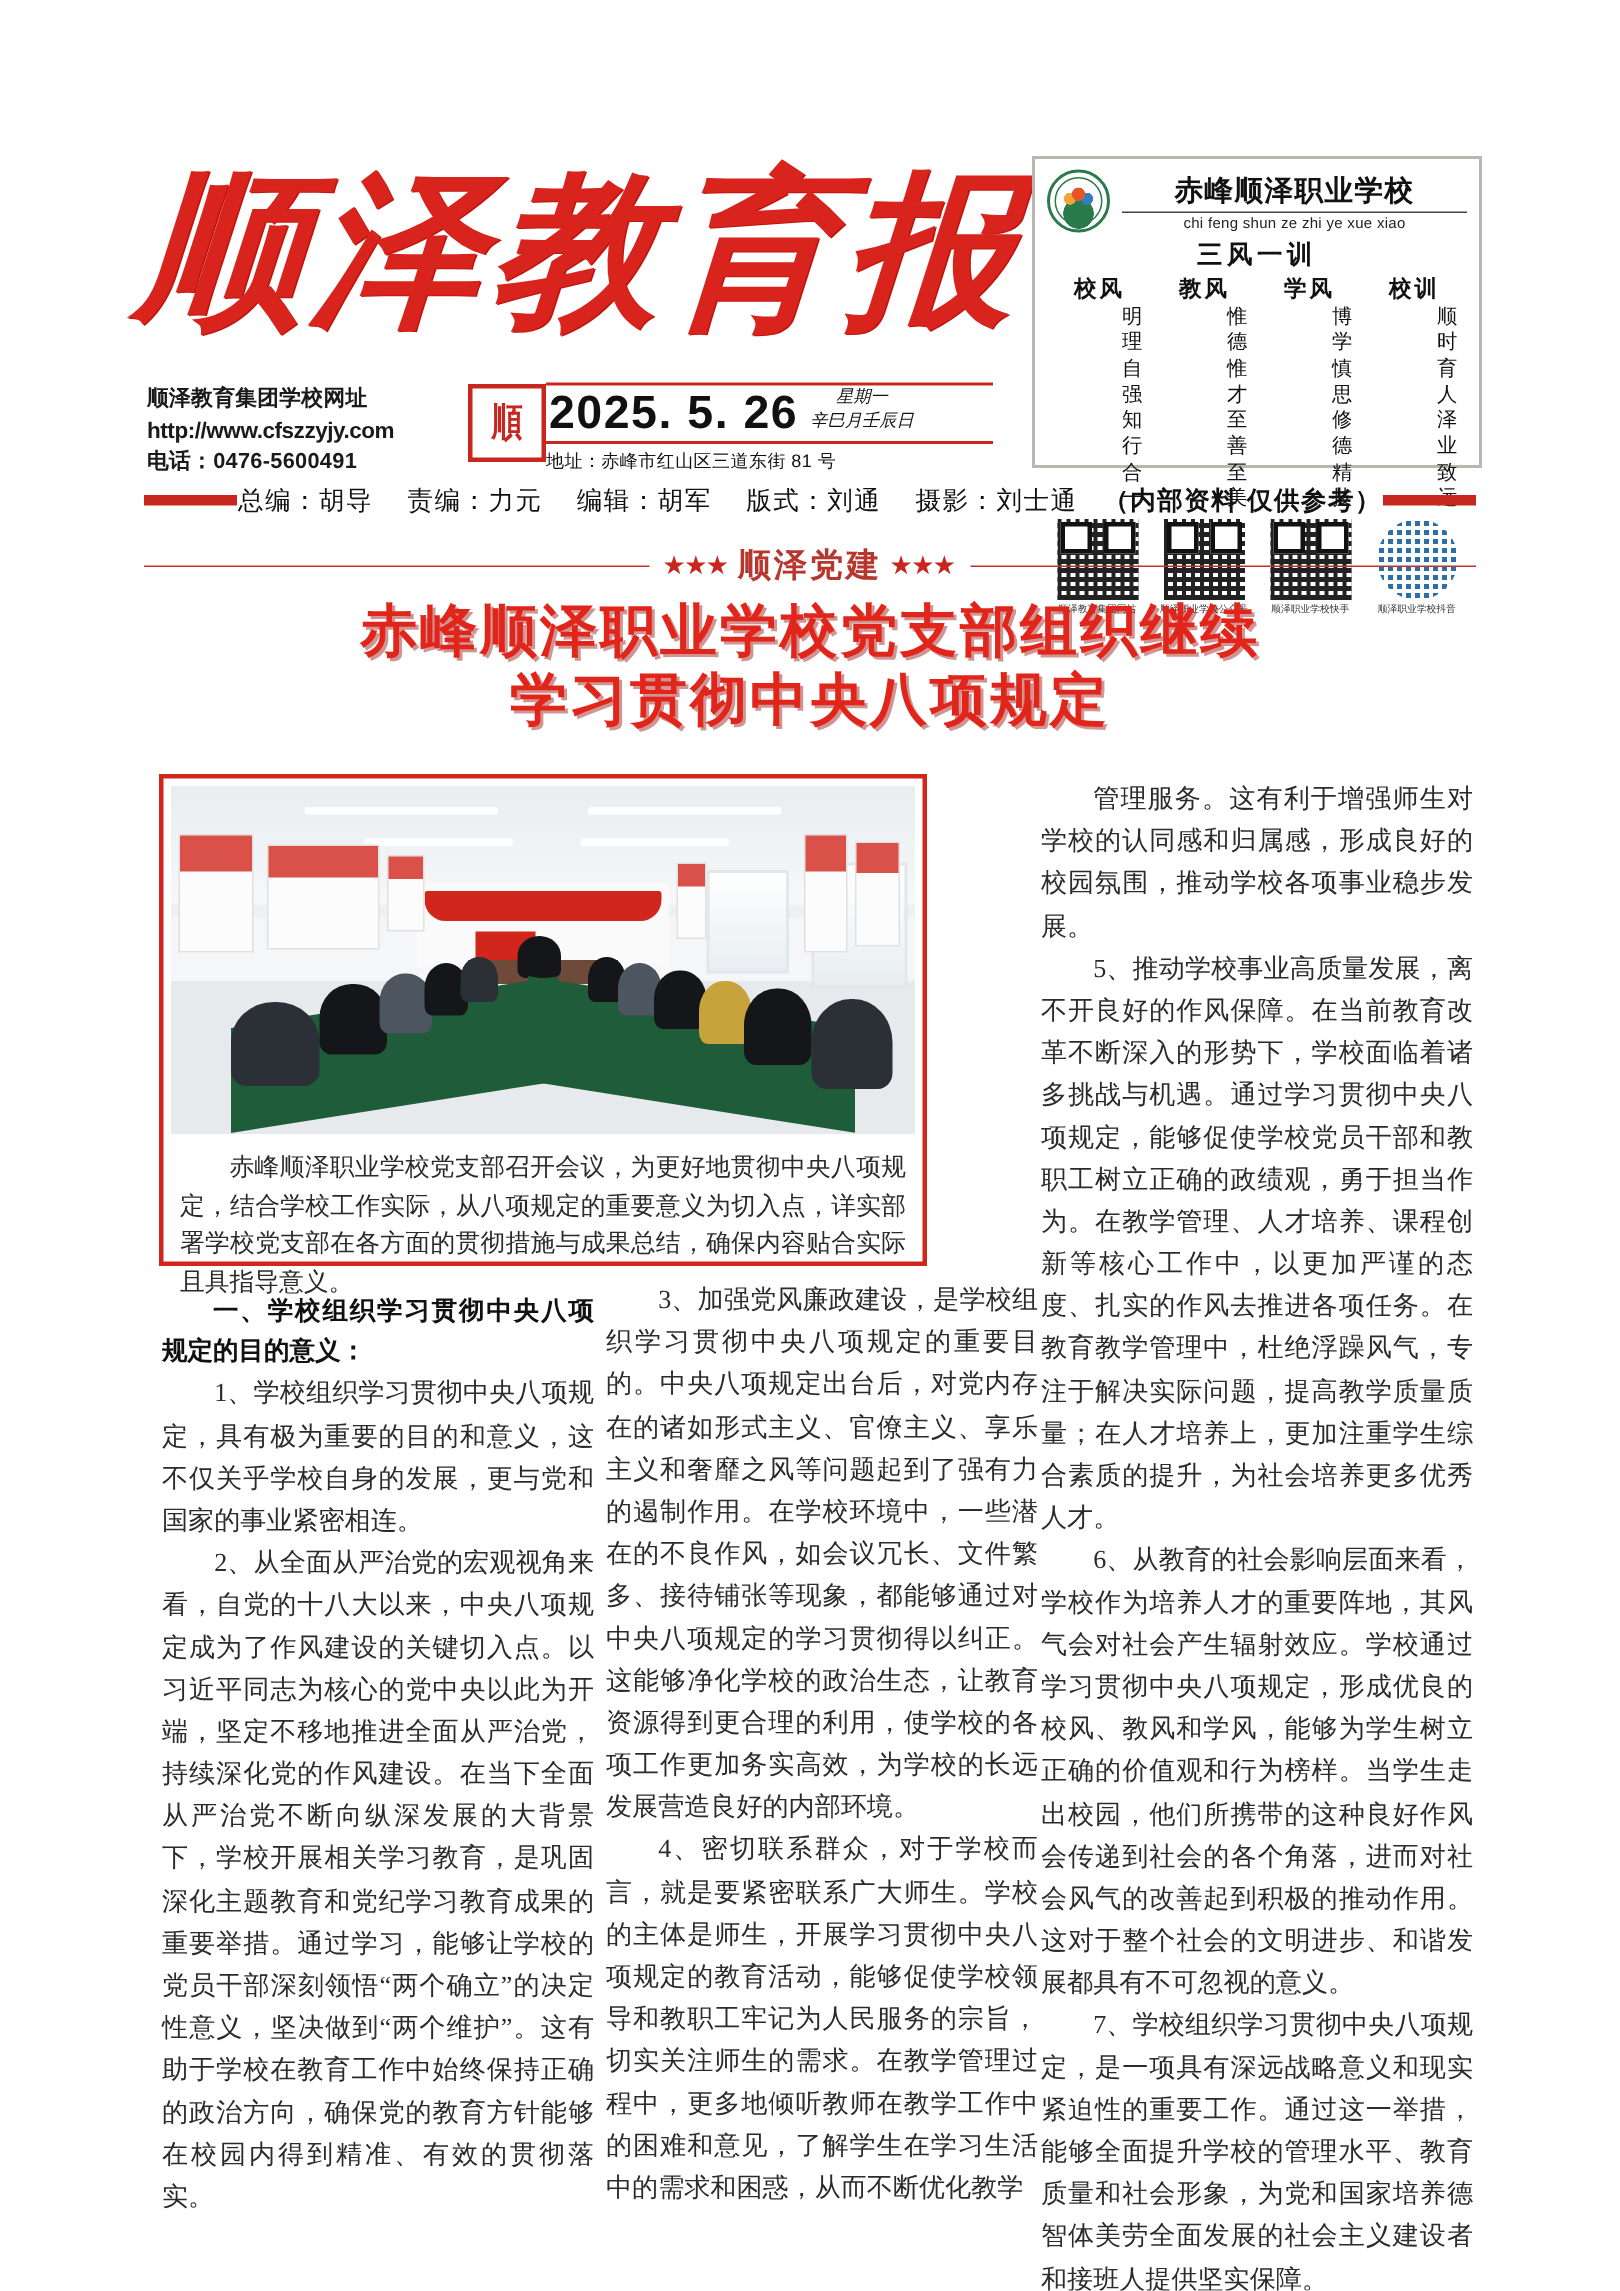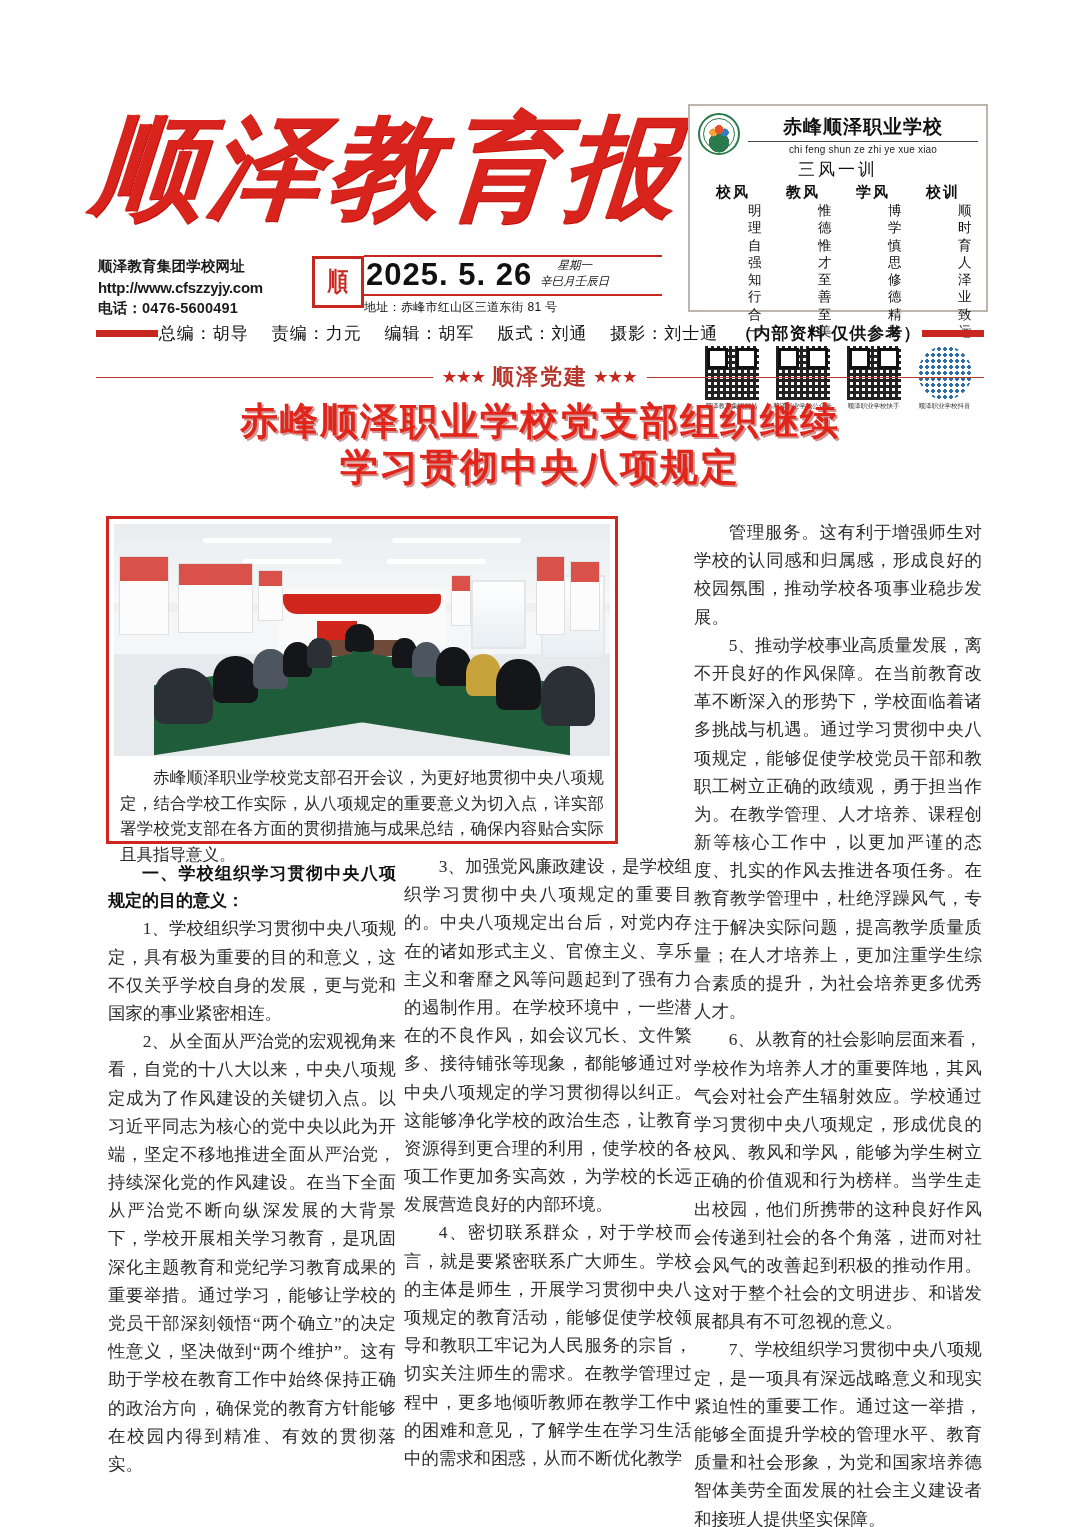--- a/index.html
+++ b/index.html
@@ -105,21 +105,21 @@
   .ic-cn {
     font-size: 19px; font-weight: 700; color: #111;
     border-bottom: 1px solid #444; padding-bottom: 1px; letter-spacing: 1px;
     font-family: "Liberation Sans", sans-serif;
   }
   .ic-py {
     font-size: 10px; color: #222; margin-top: 2px; letter-spacing: .2px;
     font-family: "Liberation Sans", sans-serif;
   }
   .ic-motto-title {
-    text-align: center; font-size: 17px; font-weight: 400; color: #111;
+    text-align: center; font-size: 17px; font-weight: 700; color: #111;
     letter-spacing: 3px; margin-top: 3px;
     font-family: "Liberation Sans", sans-serif;
   }
   .motto-grid { display:grid; grid-template-columns: repeat(4,1fr); margin-top: 2px; }
   .motto-col { text-align:center; font-family:"Liberation Sans", sans-serif; }
   .motto-h { font-size: 15px; font-weight: 700; color:#111; letter-spacing: 2px; }
   .motto-l { font-size: 13.5px; color:#111; line-height:1.28; letter-spacing:.5px;margin-left:44px; }
 
   .qr-row { display:grid; grid-template-columns: repeat(4,1fr); margin-top: 6px; gap: 4px; }
   .qr-cell { text-align:center; }

